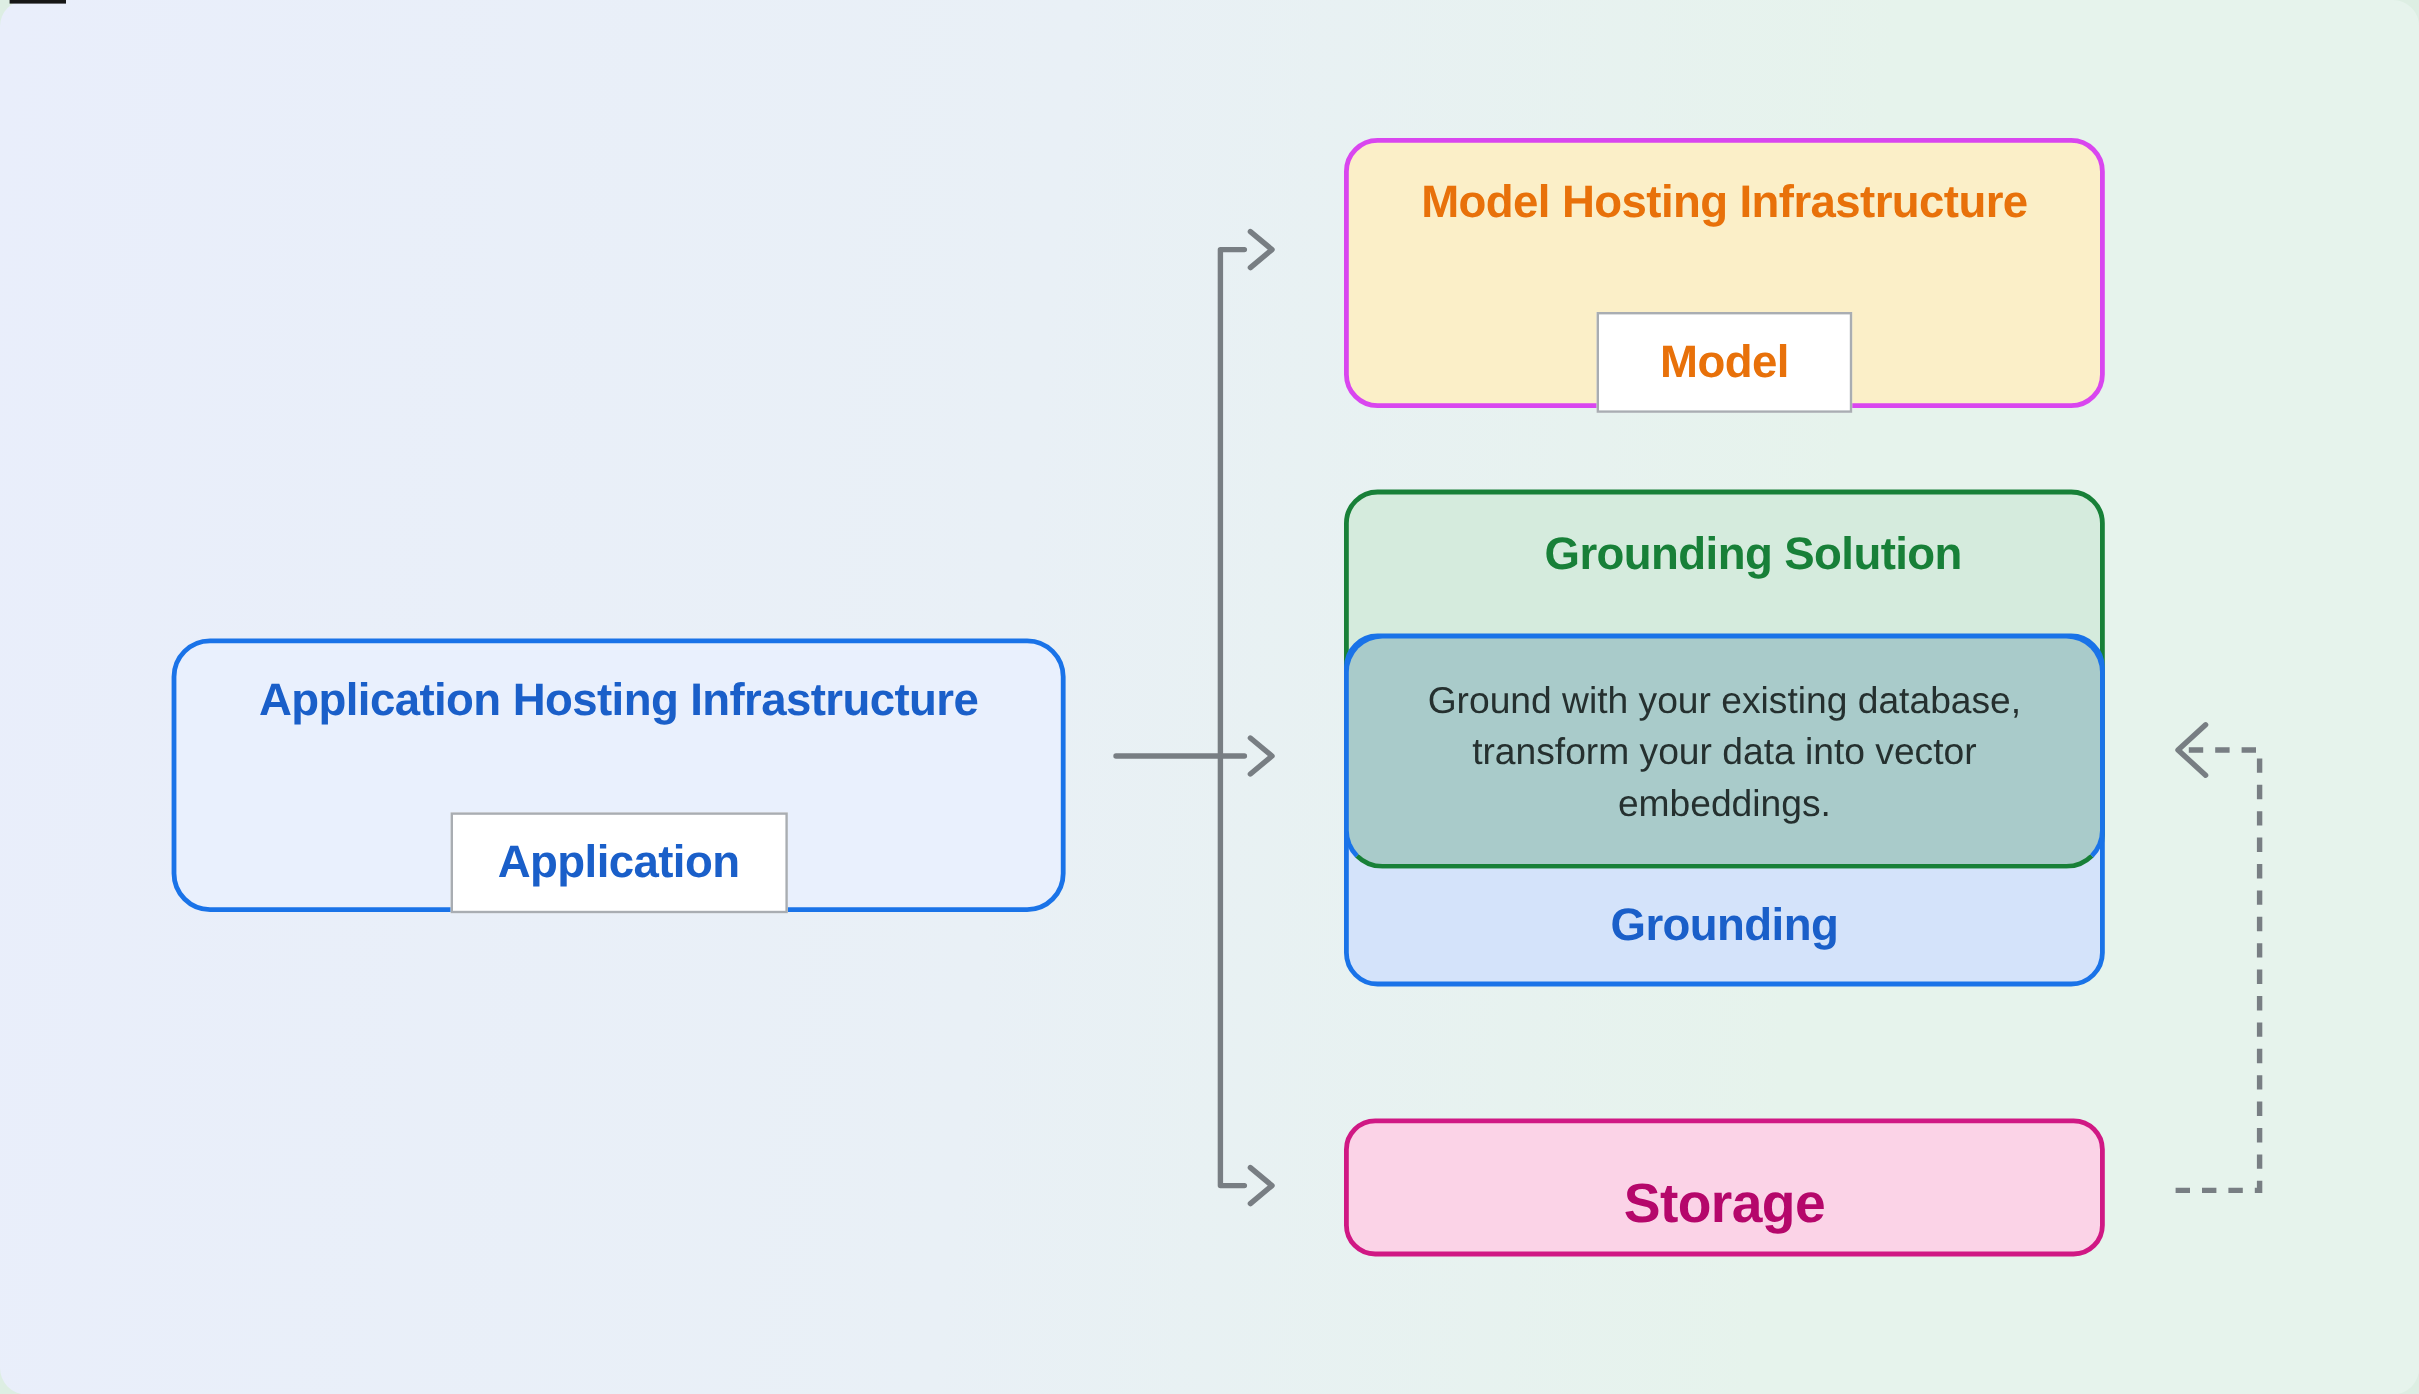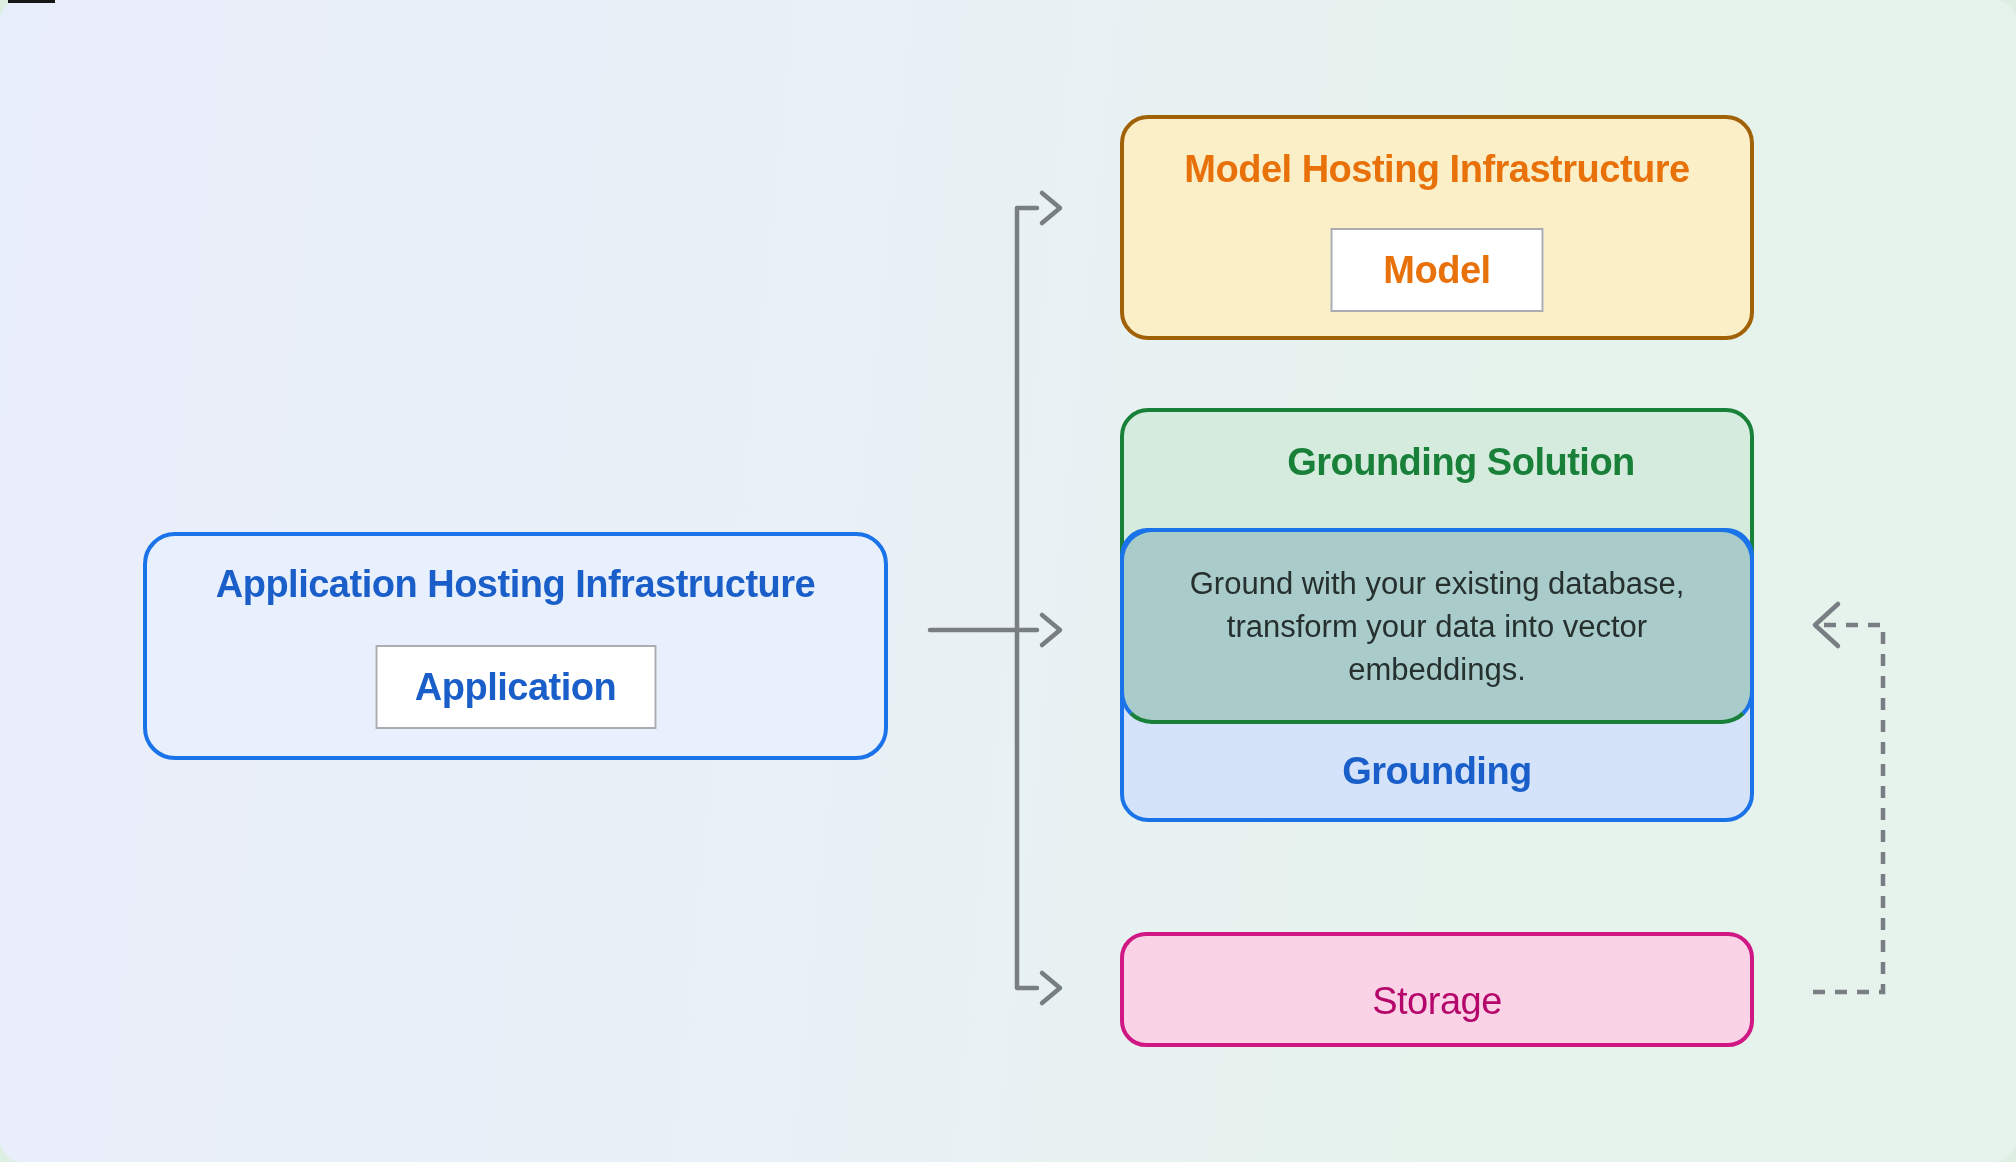--- a/index.html
+++ b/index.html
@@ -17,35 +17,35 @@
   .connectors{position:absolute;left:0;top:0;pointer-events:none;}
 
   .box{position:absolute;box-sizing:border-box;}
   .box-title{
     text-align:center;font-weight:bold;font-size:38px;letter-spacing:-0.5px;line-height:1.1;
   }
   .chip{
     position:absolute;left:50%;transform:translateX(-50%);
     background:#FFFFFF;border:2px solid #A9ADB2;box-sizing:border-box;
     display:flex;align-items:center;justify-content:center;
-    font-weight:bold;font-size:38px;letter-spacing:-0.5px;
+    font-weight:bold;font-size:38px;letter-spacing:-0.5px;margin-top:32px;
   }
 
   
   .app-box{
     left:143px;top:532px;width:745px;height:228px;
     border:4px solid #1A73E8;border-radius:32px;background:#E9F0FD;
   }
   .app-box .box-title{margin-top:28px;color:#1A5FC9;}
   .app-box .chip{top:109px;width:281px;height:84px;color:#1A5FC9;text-align:center;}
 
   
   .model-box{
     left:1120px;top:115px;width:634px;height:225px;
-    border:4px solid #a16207;border-radius:28px;background:#FBEFC8;
+    border:4px solid #d946ef;border-radius:28px;background:#FBEFC8;
   }
   .model-box .box-title{margin-top:30px;color:#E8710A;}
   .model-box .chip{top:109px;width:213px;height:84px;color:#E8710A;}
 
   
   .grounding-box{
     left:1120px;top:408px;width:634px;height:316px;
     border:4px solid #188038;border-radius:28px;background:#D5EBDD;
   }
   .grounding-box .box-title{margin-top:30px;color:#188038;margin-left:48px;}
@@ -72,21 +72,21 @@
     white-space:pre-line;text-align:center;
     font-size:31px;line-height:43px;color:#25302F;font-weight:400;
   }
 
   
   .storage-box{
     left:1120px;top:932px;width:634px;height:115px;
     border:4px solid #D01884;border-radius:26px;background:#FBD3E7;
     display:flex;align-items:center;justify-content:center;
   }
-  .storage-label{font-weight:normal;font-size:38px;letter-spacing:-0.5px;color:#B5076B;margin-top:24px;}
+  .storage-label{font-weight:bold;font-size:46px;letter-spacing:-0.5px;color:#B5076B;margin-top:24px;}
 </style>
 </head>
 <body>
 
 <div class="canvas">
 
   <div class="card"></div>
   <div class="corner-bar"></div>
 
   <svg class="connectors" width="2016" height="1162" viewBox="0 0 2016 1162">

